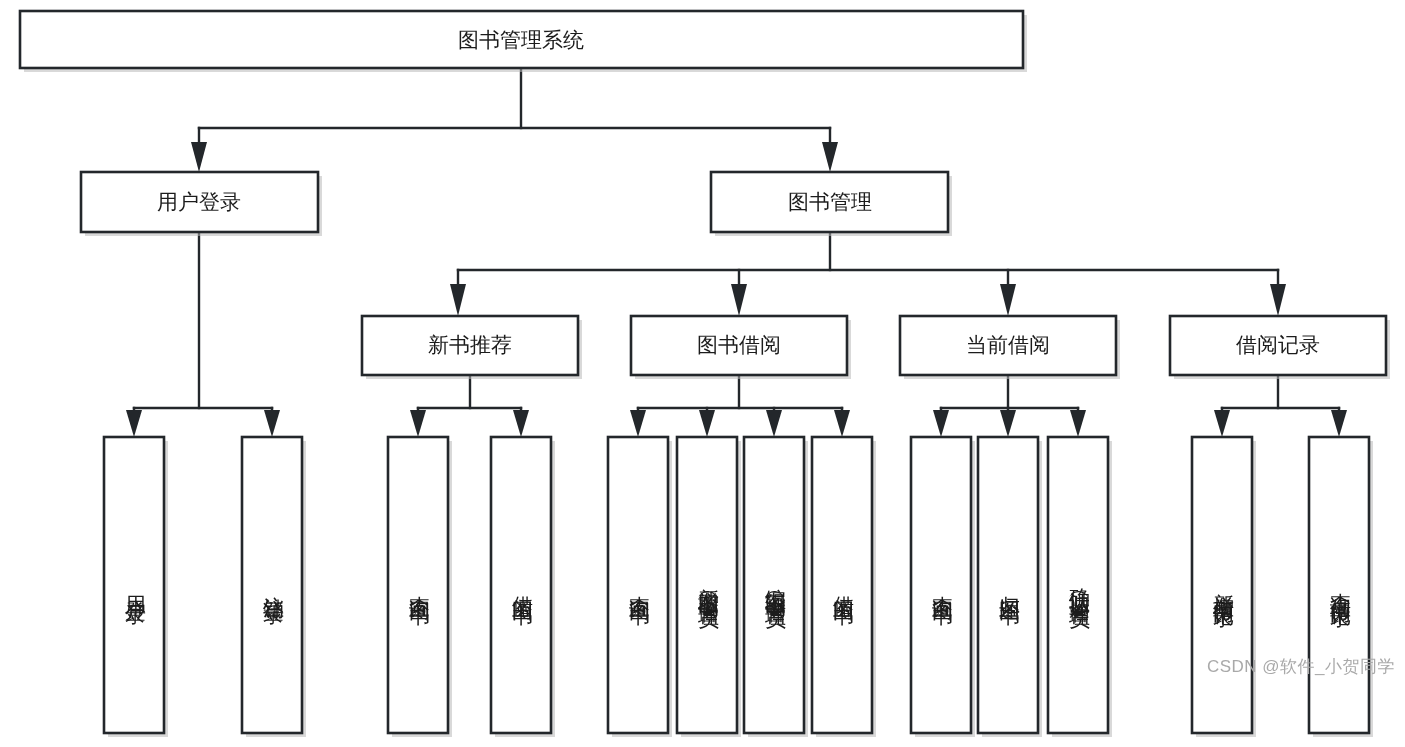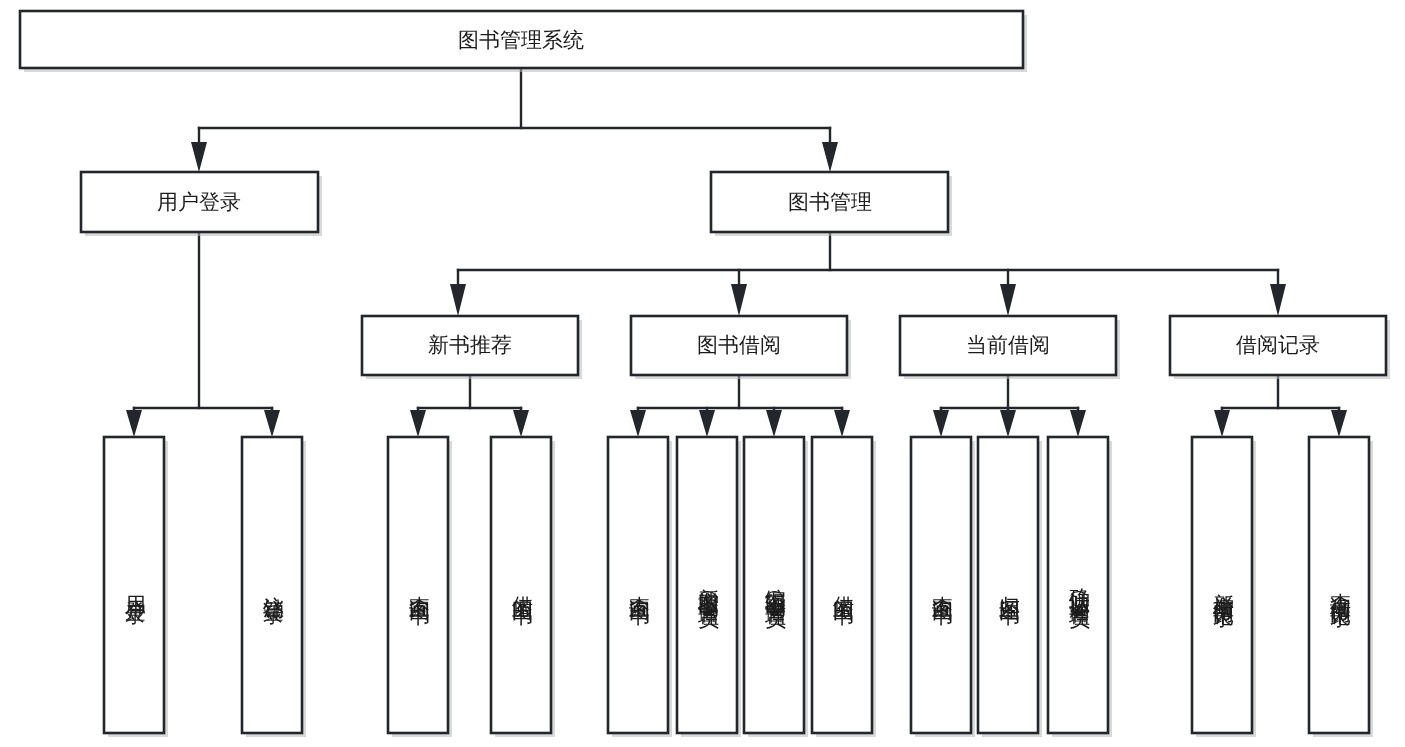--- a/index.html
+++ b/index.html
@@ -260,14 +260,15 @@
 
       <g>
         <rect class="node-shadow" x="1313" y="441" width="60" height="296"></rect>
         <rect class="node-rect" x="1309" y="437" width="60" height="296"></rect>
         <text class="node-label-v" x="1339" y="585">查询借阅记录</text>
       </g>
 
     </g>
   </svg>
 
+  <div class="watermark">CSDN @软件_小贺同学</div>
 
 </div>
 
 </body></html>

